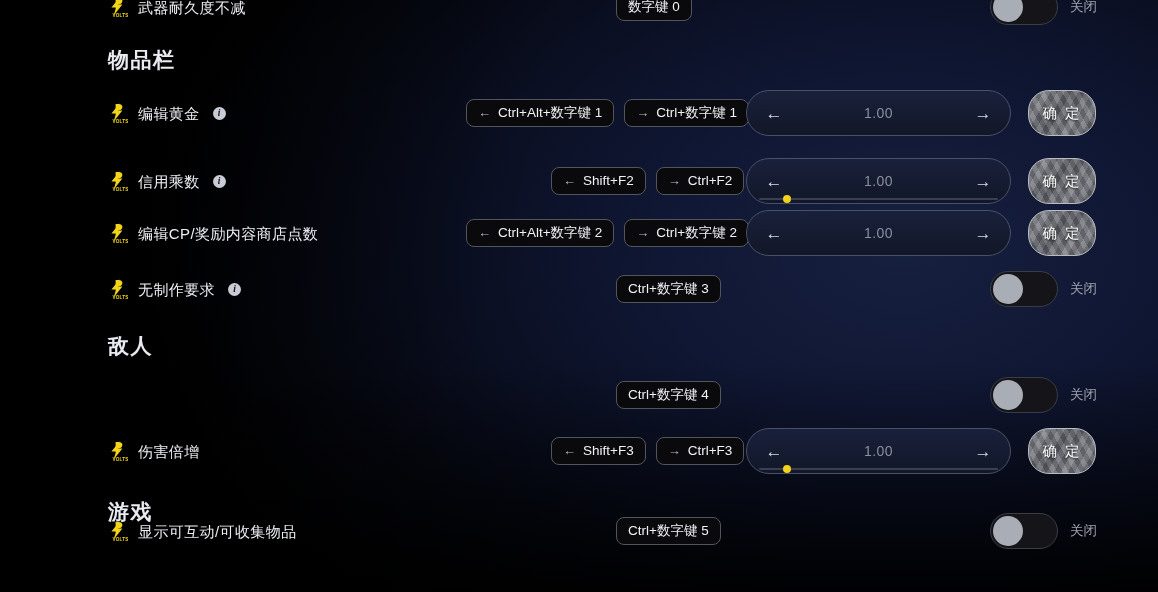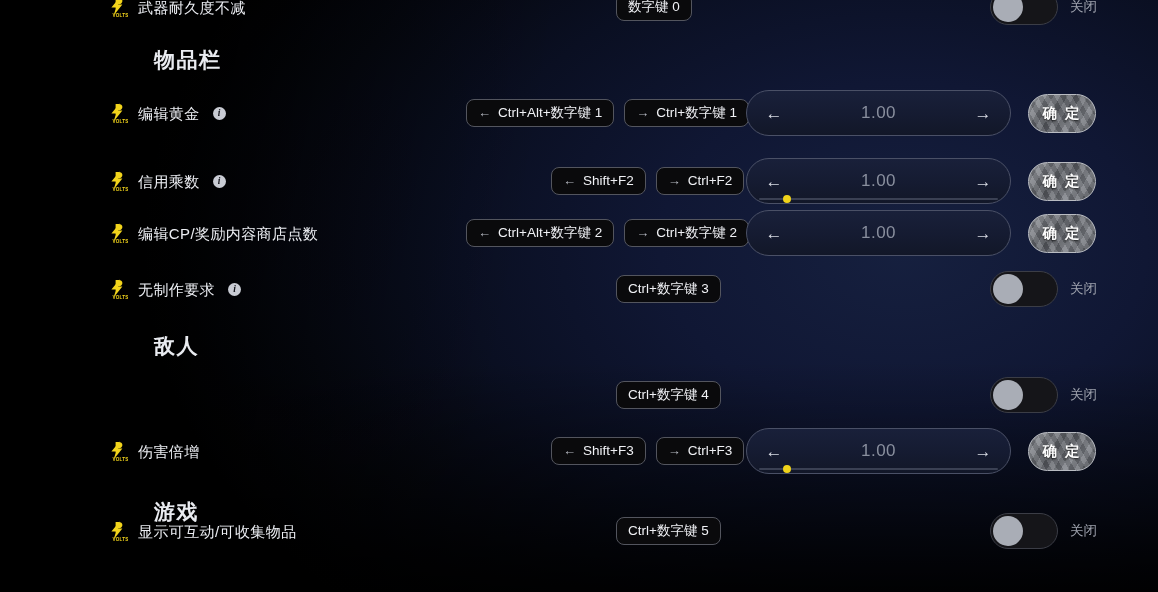--- a/index.html
+++ b/index.html
@@ -86,21 +86,20 @@
   
   .section-h {
     position: absolute;
     left: 108px;
     font-size: 21px;
     font-weight: bold;
     color: #e9ebf0;
     letter-spacing: 1.5px;
     line-height: 1;
     white-space: nowrap;
-    margin-left: 46px;
   }
 
   
   .keys {
     position: absolute;
     display: flex;
     align-items: center;
     gap: 10px;
     height: 46px;
   }
@@ -136,21 +135,21 @@
   .stepper .sarw {
     color: #d8dbe4;
     font-size: 17px;
     line-height: 1;
     width: 20px;
     text-align: center;
     user-select: none;
   }
   .stepper .sval {
     color: #898f9e;
-    font-size: 17px;
+    font-size: 14px;
     letter-spacing: .5px;
   }
   .track {
     position: absolute;
     left: 12px; right: 12px;
     bottom: 3px;
     height: 2px;
     background: rgba(160,168,190,.28);
     border-radius: 2px;
   }
@@ -158,33 +157,32 @@
     position: absolute;
     top: -3px;
     width: 8px; height: 8px;
     border-radius: 50%;
     background: #f0d31a;
   }
 
   
   .confirm {
     position: absolute;
-    width: 68px; height: 39px;
+    width: 68px; height: 46px;
     border-radius: 21px;
     border: 1px solid #b9bcc2;
     background:
       repeating-linear-gradient(60deg, rgba(255,255,255,.10) 0 5px, rgba(0,0,0,.10) 5px 10px),
       repeating-linear-gradient(-60deg, rgba(255,255,255,.09) 0 6px, rgba(0,0,0,.11) 6px 12px),
       linear-gradient(135deg, #8e9197 0%, #5a5d63 45%, #797c83 70%, #55585e 100%);
     display: flex; align-items: center; justify-content: center;
     color: #fdfdfd;
     font-size: 14.5px;
     letter-spacing: 2px;
     text-shadow: 0 1px 2px rgba(0,0,0,.75);
-    font-weight: bold;
   }
 
   
   .toggle-wrap {
     position: absolute;
     display: flex;
     align-items: center;
     gap: 12px;
     height: 46px;
   }

